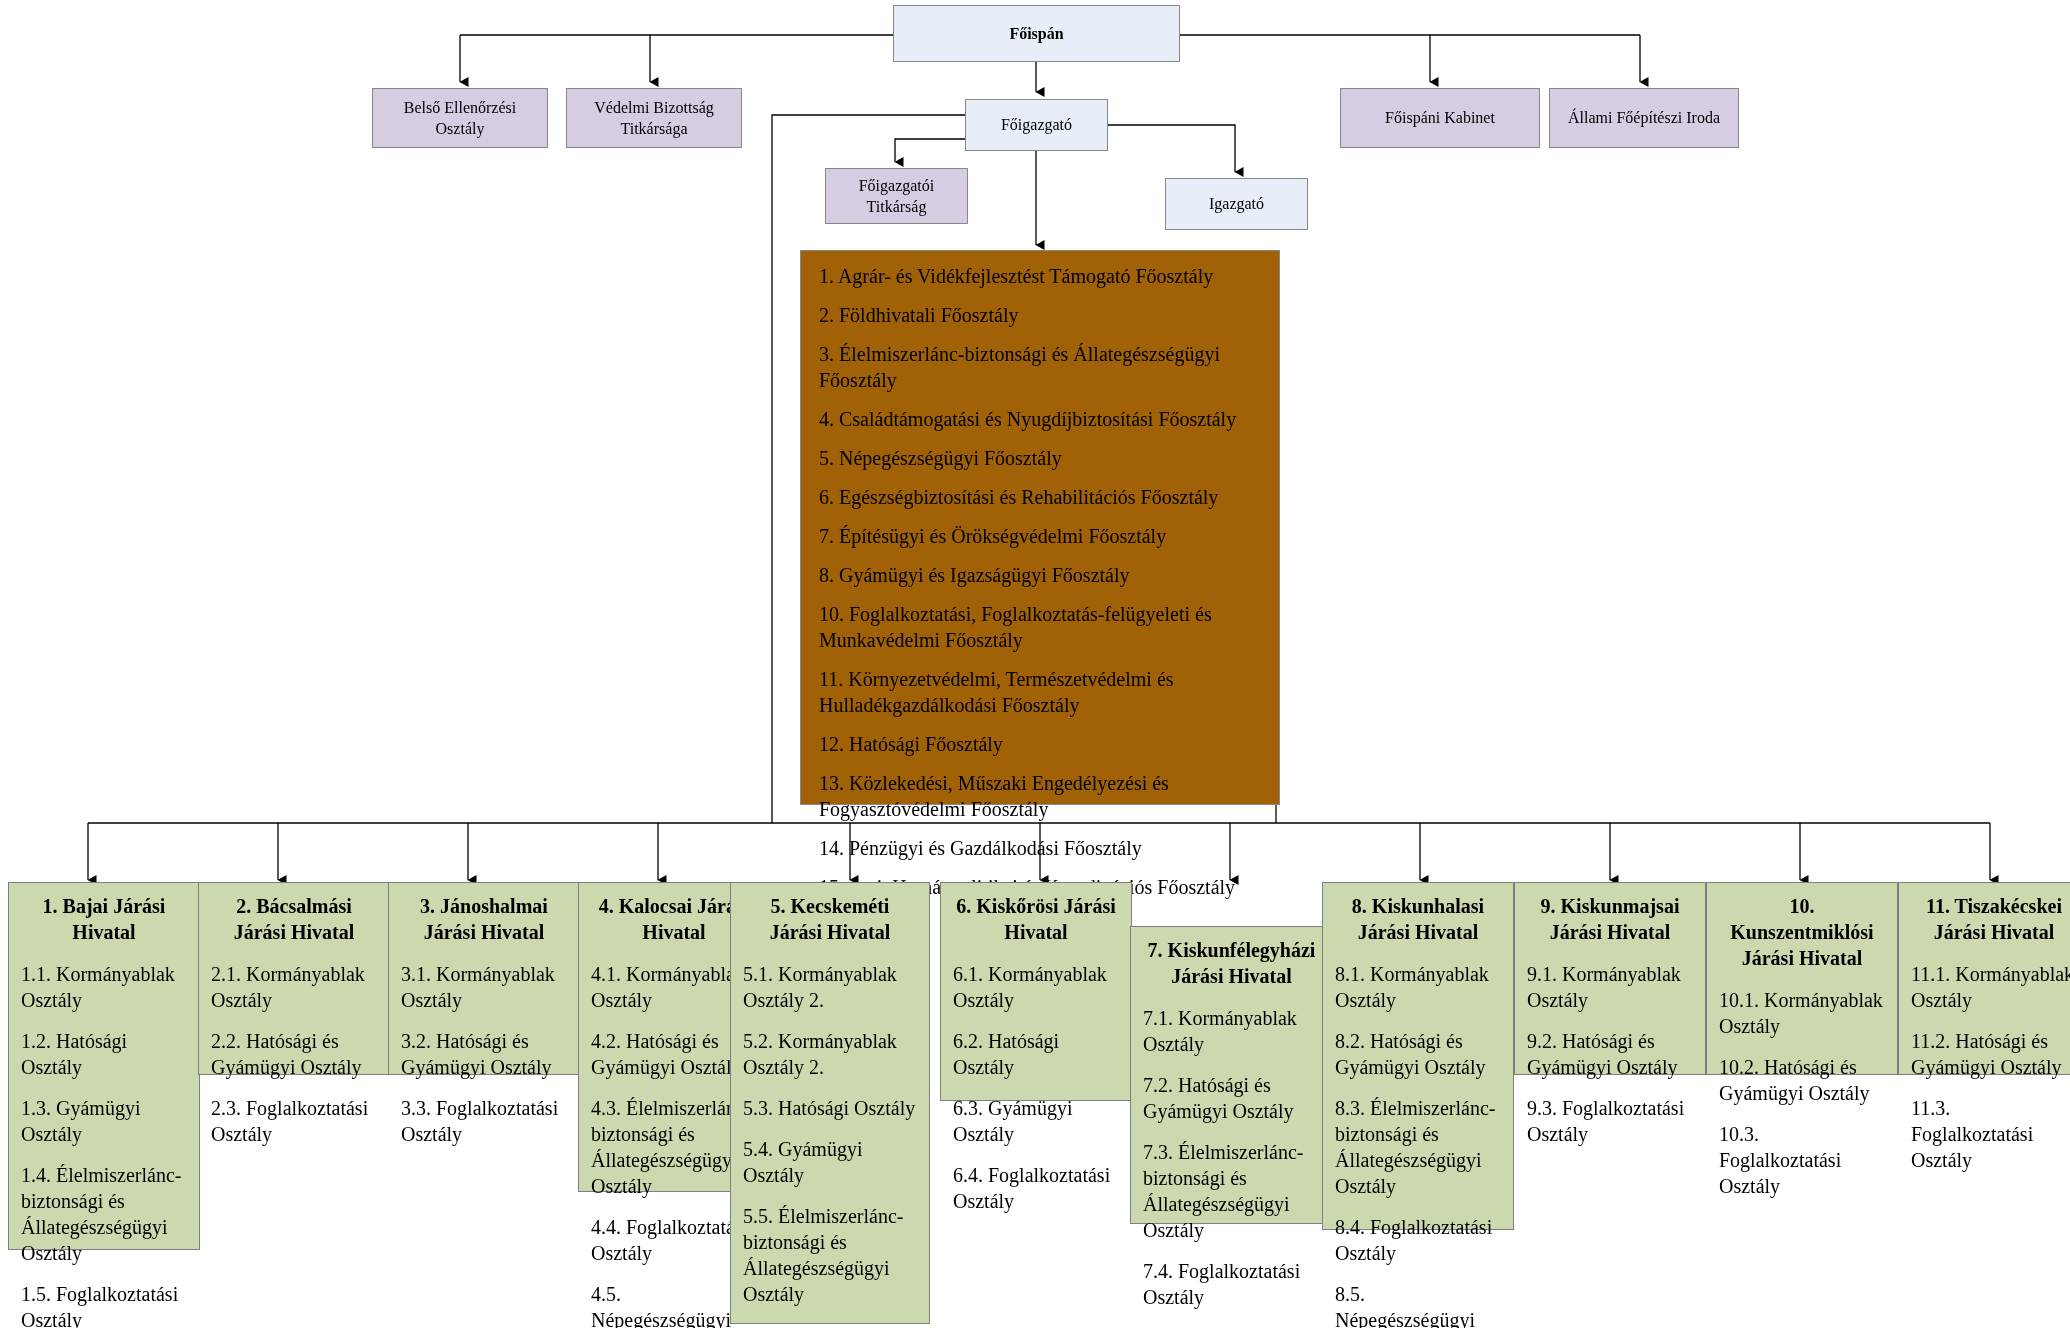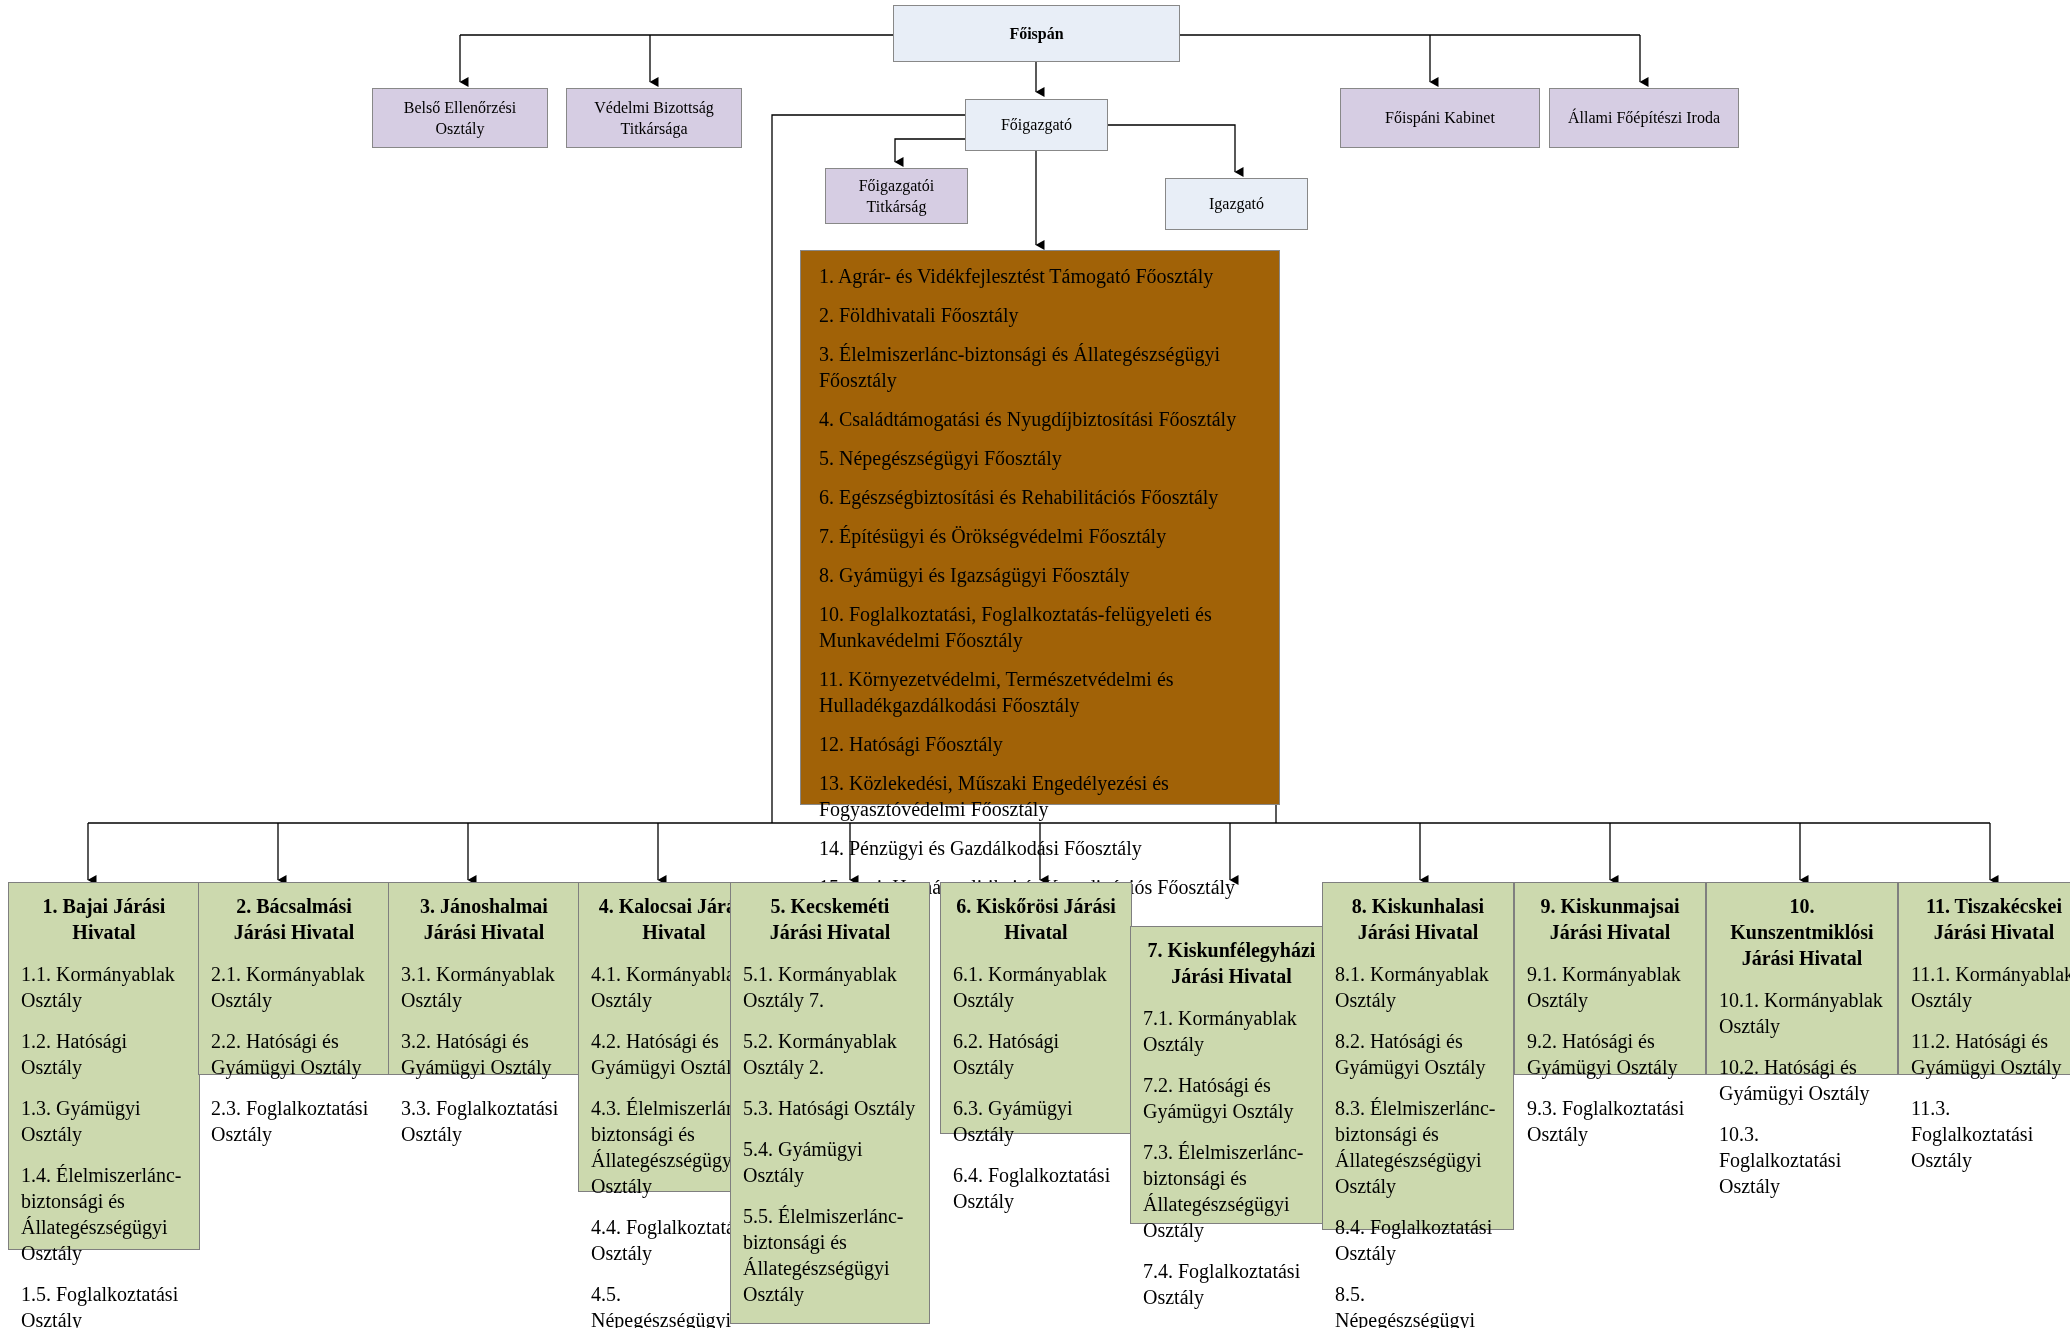--- a/index.html
+++ b/index.html
@@ -207,30 +207,30 @@
     <div class="dtitle">4. Kalocsai Járási Hivatal</div>
     <div class="unit">4.1. Kormányablak Osztály</div>
     <div class="unit">4.2. Hatósági és Gyámügyi Osztály</div>
     <div class="unit">4.3. Élelmiszerlánc-biztonsági és Állategészségügyi Osztály</div>
     <div class="unit">4.4. Foglalkoztatási Osztály</div>
     <div class="unit">4.5. Népegészségügyi Osztály</div>
   </div>
 
   <div class="district" style="left:730px; top:882px; width:200px; height:442px;">
     <div class="dtitle">5. Kecskeméti Járási Hivatal</div>
-    <div class="unit">5.1. Kormányablak Osztály 7.</div>
+    <div class="unit">5.1. Kormányablak Osztály 2.</div>
     <div class="unit">5.2. Kormányablak Osztály 2.</div>
     <div class="unit">5.3. Hatósági Osztály</div>
     <div class="unit">5.4. Gyámügyi Osztály</div>
     <div class="unit">5.5. Élelmiszerlánc-biztonsági és Állategészségügyi Osztály</div>
     <div class="unit">5.6. Foglalkoztatási Osztály</div>
 
   </div>
 
-  <div class="district" style="left:940px; top:882px; width:192px; height:252px;">
+  <div class="district" style="left:940px; top:882px; width:192px; height:219px;">
     <div class="dtitle">6. Kiskőrösi Járási Hivatal</div>
     <div class="unit">6.1. Kormányablak Osztály</div>
     <div class="unit">6.2. Hatósági Osztály</div>
     <div class="unit">6.3. Gyámügyi Osztály</div>
     <div class="unit">6.4. Foglalkoztatási Osztály</div>
   </div>
 
   <div class="district" style="left:1130px; top:882px; width:203px; height:298px;margin-top:44px;">
     <div class="dtitle">7. Kiskunfélegyházi Járási Hivatal</div>
     <div class="unit">7.1. Kormányablak Osztály</div>

